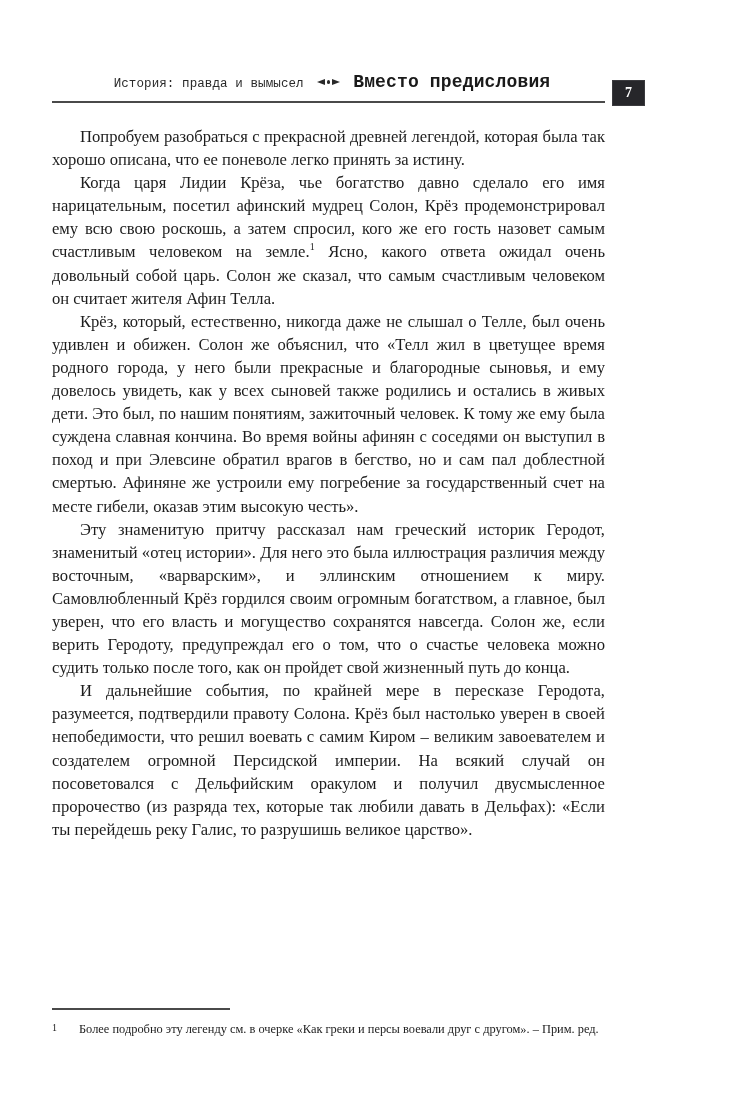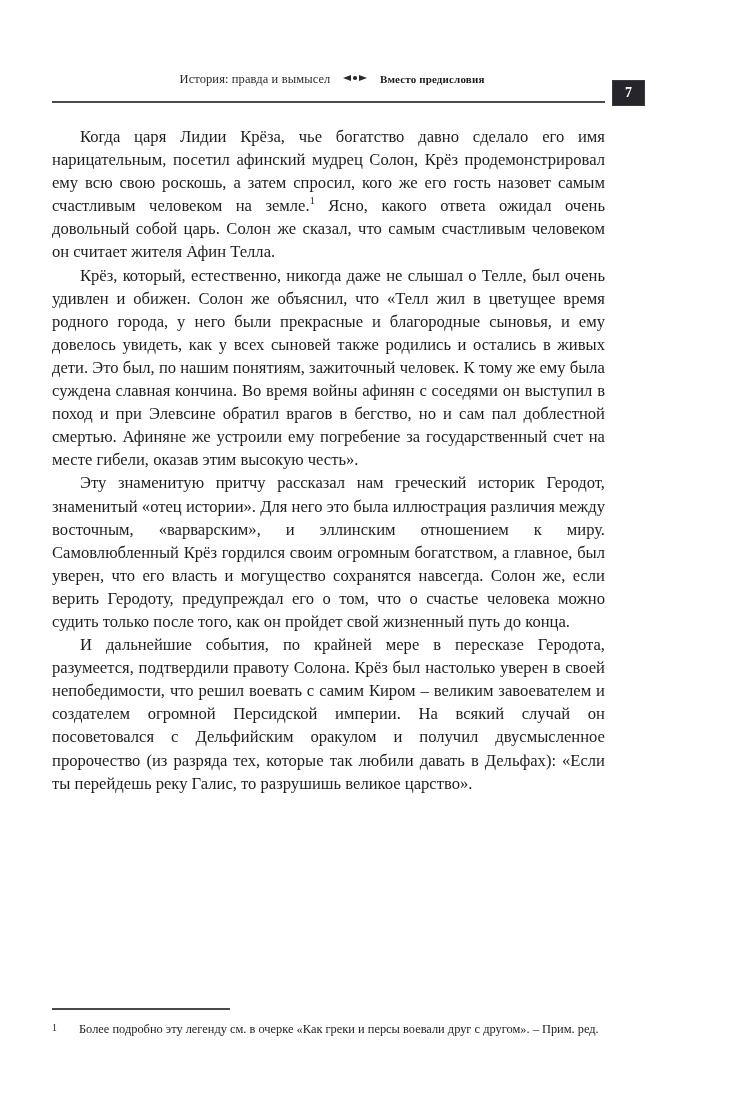--- a/index.html
+++ b/index.html
@@ -26,20 +26,21 @@
   .running-head {
     position: absolute;
     left: 52px;
     right: 52px;
     top: 72px;
     height: 20px;
     display: flex;
     align-items: baseline;
     justify-content: center;
     white-space: nowrap;
+    font-family: Liberation Mono, monospace;
   }
   .rh-inner {
     display: flex;
     align-items: baseline;
     gap: 0;
     transform: translateX(-45px);
   }
   .rh-book {
     font-size: 12.5px;
     letter-spacing: 0.1px;
@@ -61,21 +62,21 @@
   }
   .orn-left  { border-right: 8px solid #2a2a2a; }
   .orn-right { border-left: 8px solid #2a2a2a; }
   .orn-dot {
     width: 3.5px;
     height: 3.5px;
     background: #2a2a2a;
     border-radius: 50%;
   }
   .rh-section {
-    font-size: 11px;
+    font-size: 18px;
     font-weight: bold;
     color: #1a1a1a;
     letter-spacing: 0.15px;
   }
 
   .head-rule {
     position: absolute;
     left: 52px;
     width: 553px;
     top: 101px;
@@ -171,20 +172,21 @@
       </span>
       <span class="rh-section">Вместо предисловия</span>
     </div>
   </div>
 
   <div class="head-rule"></div>
 
   <div class="page-badge">7</div>
 
   <div class="body-text">
+    <p>Попробуем разобраться с прекрасной древней легендой, которая была так хорошо описана, что ее поневоле легко принять за истину.</p>
     <p><span>Когда царя Лидии Крёза, чье богатство давно сделало его имя нарицательным, посетил афинский мудрец Солон, Крёз продемонстрировал ему всю свою роскошь, а затем спросил, кого же его гость назовет самым счастливым человеком на земле.</span><span class="fn-ref">1</span><span> Ясно, какого ответа ожидал очень довольный собой царь. Солон же сказал, что самым счастливым человеком он считает жителя Афин Телла.</span></p>
     <p>Крёз, который, естественно, никогда даже не слышал о Телле, был очень удивлен и обижен. Солон же объяснил, что «Телл жил в цветущее время родного города, у него были прекрасные и благородные сыновья, и ему довелось увидеть, как у всех сыновей также родились и остались в живых дети. Это был, по нашим понятиям, зажиточный человек. К тому же ему была суждена славная кончина. Во время войны афинян с соседями он выступил в поход и при Элевсине обратил врагов в бегство, но и сам пал доблестной смертью. Афиняне же устроили ему погребение за государственный счет на месте гибели, оказав этим высокую честь».</p>
     <p>Эту знаменитую притчу рассказал нам греческий историк Геродот, знаменитый «отец истории». Для него это была иллюстрация различия между восточным, «варварским», и эллинским отношением к миру. Самовлюбленный Крёз гордился своим огромным богатством, а главное, был уверен, что его власть и могущество сохранятся навсегда. Солон же, если верить Геродоту, предупреждал его о том, что о счастье человека можно судить только после того, как он пройдет свой жизненный путь до конца.</p>
     <p>И дальнейшие события, по крайней мере в пересказе Геродота, разумеется, подтвердили правоту Солона. Крёз был настолько уверен в своей непобедимости, что решил воевать с самим Киром – великим завоевателем и создателем огромной Персидской империи. На всякий случай он посоветовался с Дельфийским оракулом и получил двусмысленное пророчество (из разряда тех, которые так любили давать в Дельфах): «Если ты перейдешь реку Галис, то разрушишь великое царство».</p>
   </div>
 
   <div class="footnote">
     <div class="fn-rule"></div>
     <div class="fn-body">
       <span class="fn-marker">1</span>

